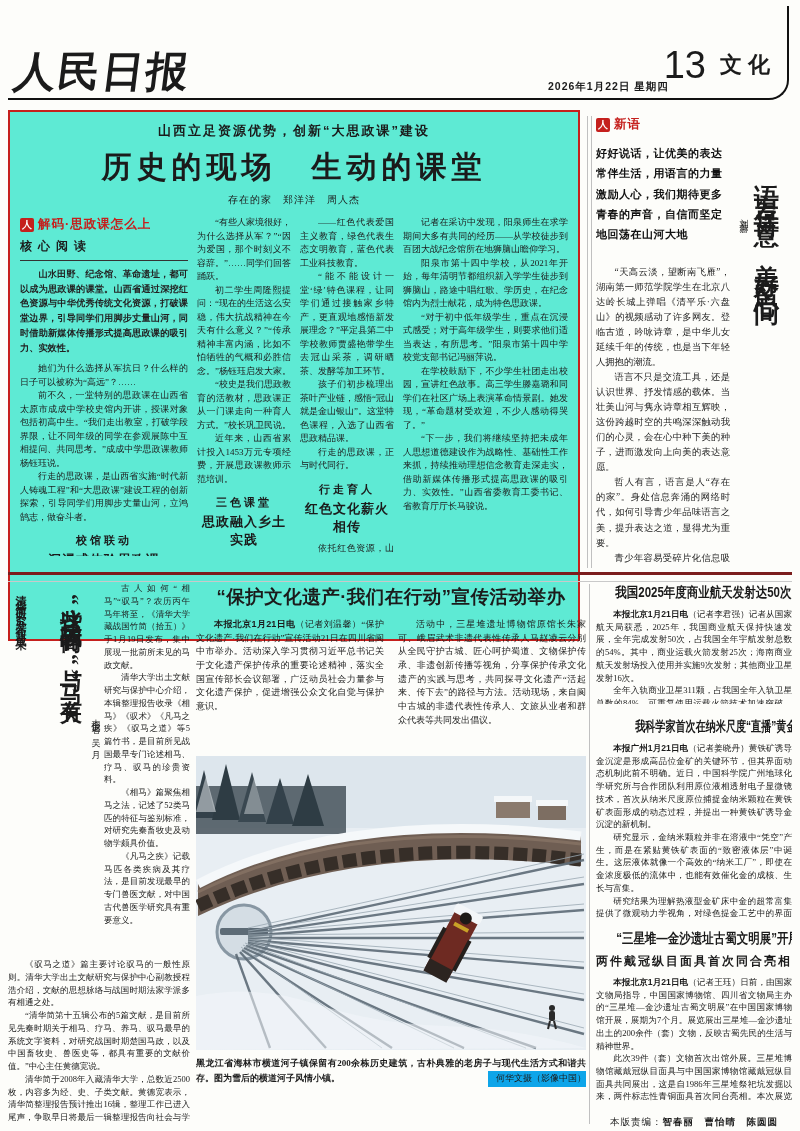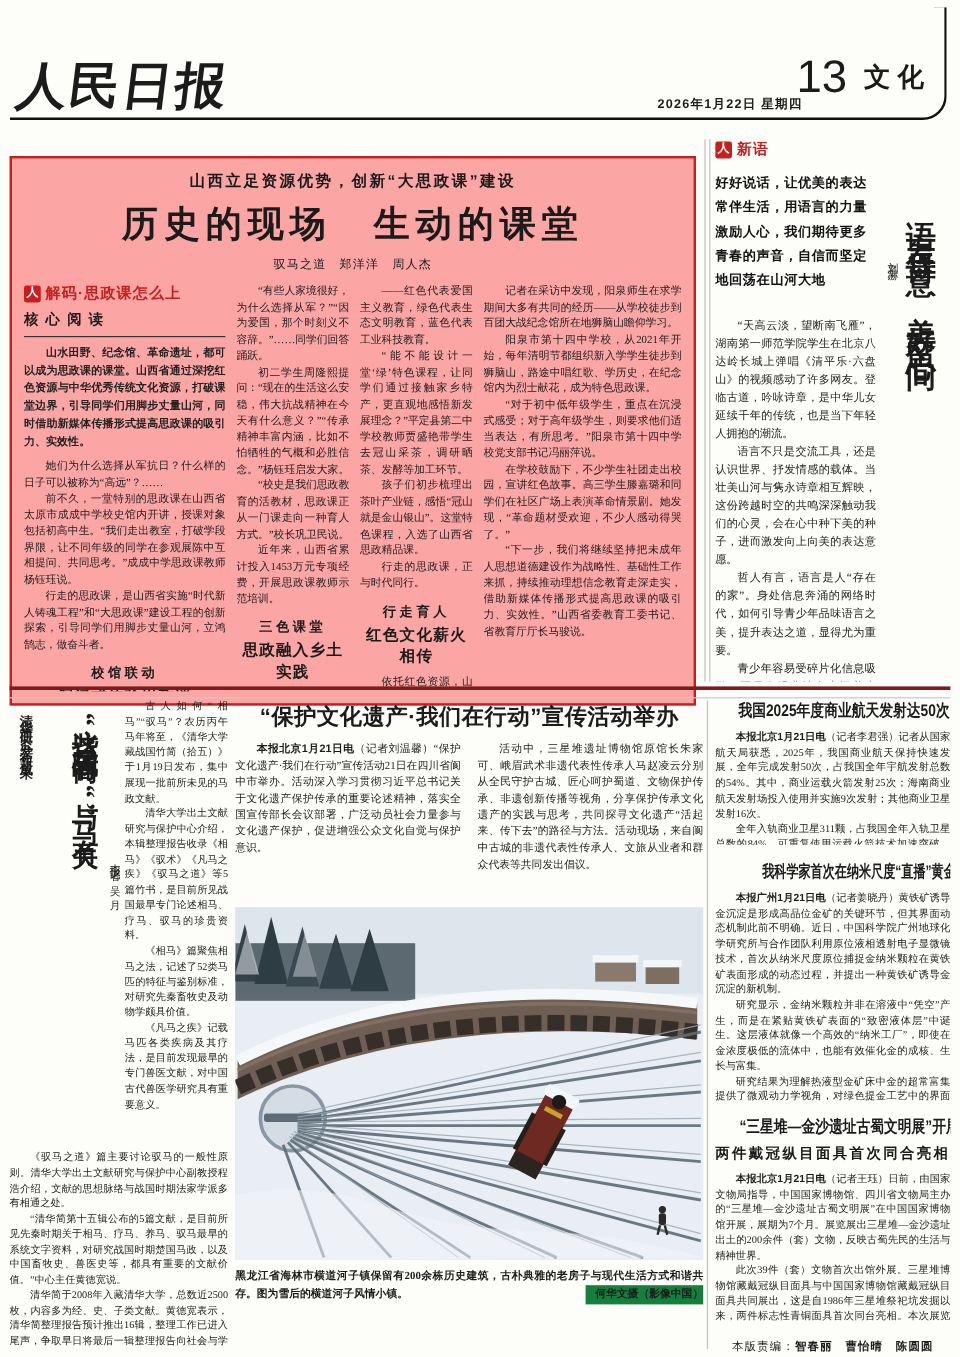--- a/index.html
+++ b/index.html
@@ -13,22 +13,22 @@
            border-bottom:2.5px solid #111;border-right:2.5px solid #111;border-bottom-right-radius:20px;}
   .masthead{position:absolute;left:14px;top:44px;font-size:42px;font-weight:bold;
             font-family:"Liberation Serif",serif;transform:skewX(-7deg);letter-spacing:2px;}
   .dateline{position:absolute;left:548px;top:80px;font-size:10.5px;font-weight:bold;
             font-family:"Liberation Sans",sans-serif;letter-spacing:1px;}
   .pagenum{position:absolute;right:24px;top:46px;display:flex;align-items:center;gap:14px;}
   .pagenum .num{font-size:38px;line-height:1;font-family:"Liberation Sans",sans-serif;font-weight:400;}
   .pagenum .sec{font-size:22px;line-height:1.05;font-weight:bold;letter-spacing:6px;}
 
   
-  .feature{position:absolute;left:8px;top:110px;width:572px;height:458px;box-sizing:border-box;
-           border:2px solid #c5201d;padding:6px 10px;overflow:hidden;background:#fca5a5;margin-top:20px;}
+  .feature{position:absolute;left:8px;top:110px;width:572px;height:531px;box-sizing:border-box;
+           border:2px solid #c5201d;padding:6px 10px;overflow:hidden;background:#5eead4;}
   .kicker{text-align:center;font-size:13px;font-weight:600;letter-spacing:2px;margin-top:4px;
           font-family:"Liberation Sans",sans-serif;}
   .headline{text-align:center;font-size:30px;font-weight:800;letter-spacing:5px;margin:7px 0 5px;
             font-family:"Liberation Sans",sans-serif;}
   .byline{text-align:center;font-size:10px;margin-bottom:9px;letter-spacing:1px;}
   .fbody{display:grid;grid-template-columns:168px 94px 94px 1fr;gap:9px;height:340px;overflow:hidden;}
   .fcol{overflow:hidden;}
   .fcol p{font-size:9px;line-height:1.5;text-align:justify;text-indent:2em;}
   .collabel{display:flex;align-items:center;gap:4px;margin-bottom:5px;}
   .logo{display:inline-block;width:14px;height:14px;background:#c5201d;color:#fff;font-size:10px;
@@ -73,21 +73,21 @@
 
   
   .mid{position:absolute;left:196px;top:584px;width:390px;}
   .her-head{text-align:center;font-size:18.5px;font-weight:800;font-family:"Liberation Sans",sans-serif;
             letter-spacing:0.5px;white-space:nowrap;}
   .her-body{margin-top:9px;column-count:2;column-gap:14px;height:128px;overflow:hidden;}
   .her-body p{font-size:9px;line-height:1.52;text-align:justify;text-indent:2em;}
   .her-body b{font-family:"Liberation Sans",sans-serif;}
   .photo-wrap{margin-top:10px;width:390px;height:294px;overflow:hidden;background:#dfe6ec;}
   .caption{margin-top:6px;font-size:9px;font-weight:600;line-height:1.7;text-align:justify;position:relative;}
-  .credit{position:absolute;right:0;bottom:0;font-weight:700;background:#15803d;padding-left:8px;}
+  .credit{position:absolute;right:0;bottom:0;font-weight:400;background:#0ea5e9;padding-left:8px;}
 
   
   .rightcol{position:absolute;left:596px;top:584px;width:196px;height:544px;overflow:hidden;}
   .art-head{text-align:right;font-weight:800;font-family:"Liberation Sans",sans-serif;font-size:14px;
             white-space:nowrap;overflow:visible;}
   .art-head .sq{display:inline-block;transform:scaleX(0.82);transform-origin:50% 50%;white-space:nowrap;}
   .sq2{transform:scaleX(0.72) !important;}
   .art-head2{text-align:left;font-weight:800;font-family:"Liberation Sans",sans-serif;font-size:12px;
              letter-spacing:2px;margin-top:5px;white-space:nowrap;}
   .art-body{margin-top:6px;overflow:hidden;}
@@ -107,21 +107,21 @@
   <div class="masthead">人民日报</div>
   <div class="dateline">2026年1月22日 星期四</div>
   <div class="pagenum">
     <span class="num">13</span>
     <span class="sec">文化</span>
   </div>
 
   <section class="feature">
     <div class="kicker sans">山西立足资源优势，创新“大思政课”建设</div>
     <h1 class="headline" style="margin:7px 0 5px;">历史的现场　生动的课堂</h1>
-    <div class="byline">驭马之道　郑洋洋　周人杰</div>
+    <div class="byline">存在的家　郑洋洋　周人杰</div>
     <div class="fbody">
       <div class="fcol">
         <div class="collabel">
           <span class="logo">人</span>
           <span class="lbl">解码·思政课怎么上</span>
         </div>
         <div class="corebox">
           <div class="coretitle">核心阅读</div>
           <div class="coretext">山水田野、纪念馆、革命遗址，都可以成为思政课的课堂。山西省通过深挖红色资源与中华优秀传统文化资源，打破课堂边界，引导同学们用脚步丈量山河，同时借助新媒体传播形式提高思政课的吸引力、实效性。</div>
         </div>

